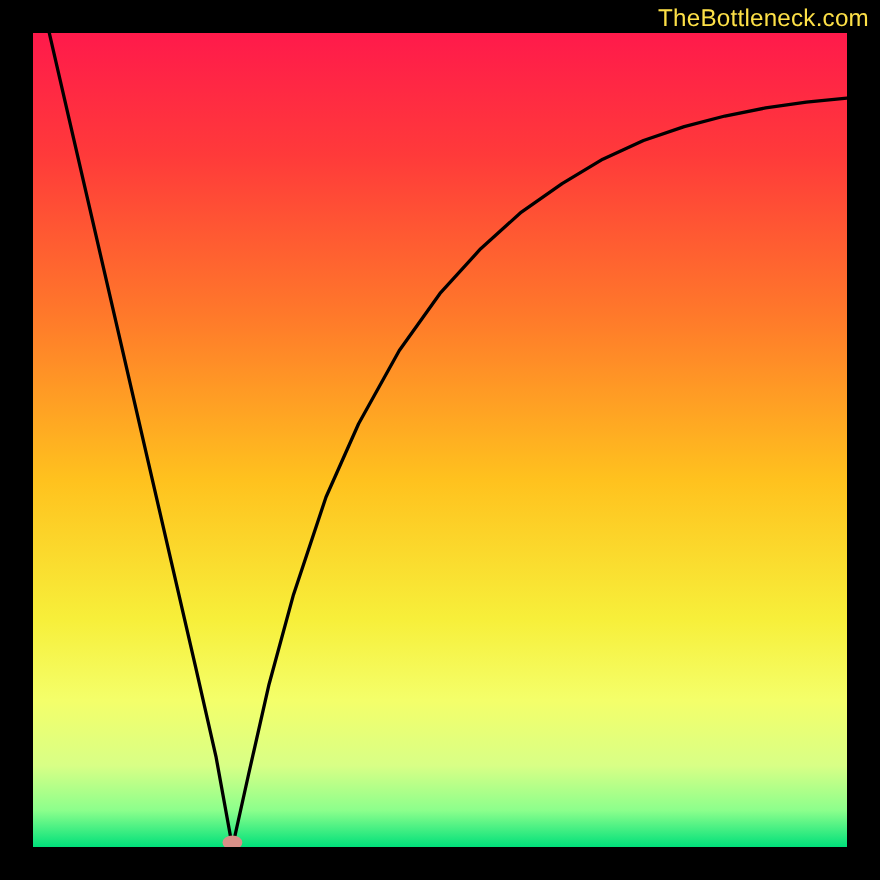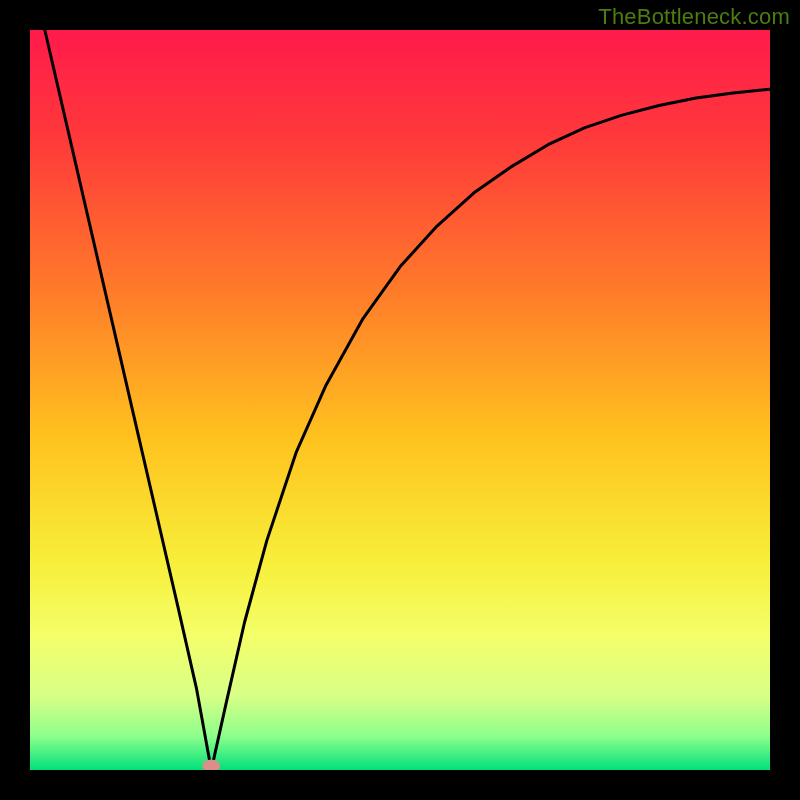--- a/index.html
+++ b/index.html
@@ -21,21 +21,21 @@
     position: absolute;
     left: 30px;
     top: 30px;
     width: 740px;
     height: 740px;
   }
   #watermark {
     position: absolute;
     top: 4px;
     right: 10px;
-    color: #4d7c0f;
+    color: #fde047;
     font-size: 22px;
     letter-spacing: 0.2px;
     user-select: none;
   }
 </style>
 </head>
 <body>
 
 <div id="frame">
   <div id="watermark">TheBottleneck.com</div>

